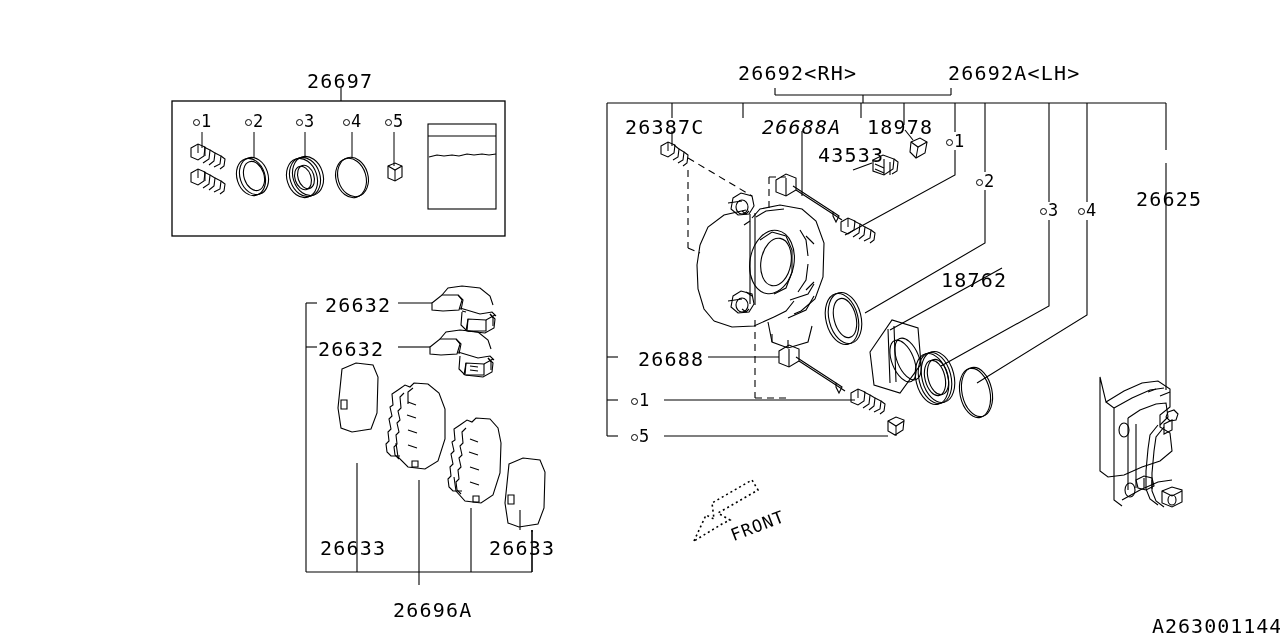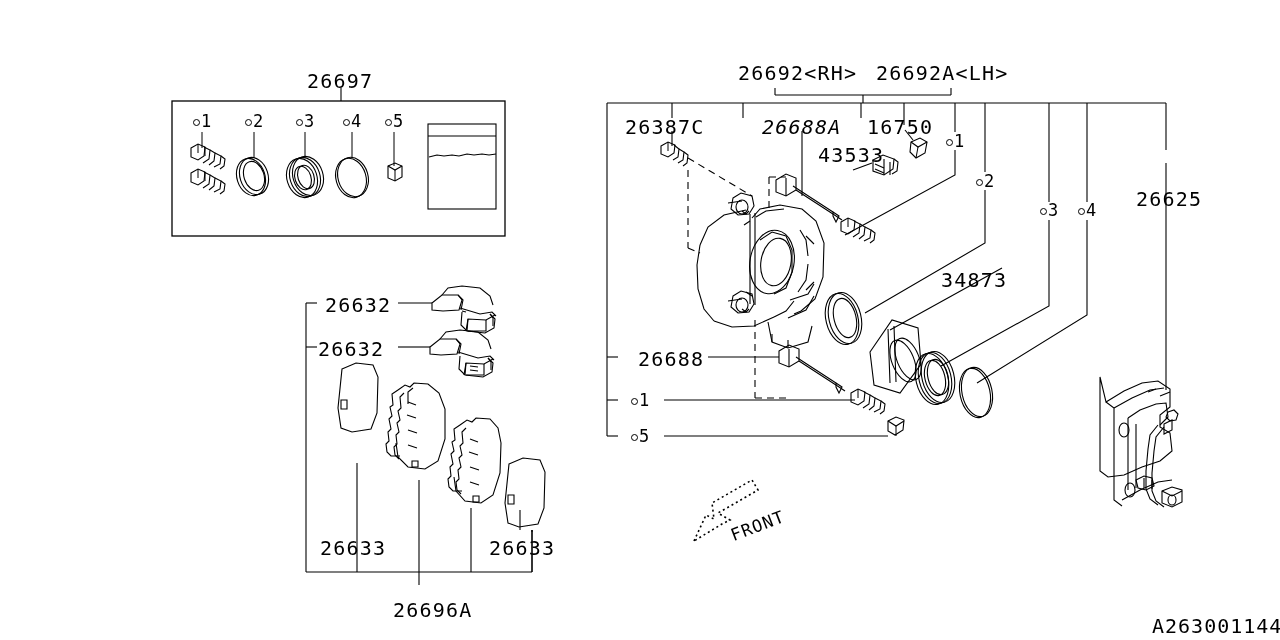--- a/index.html
+++ b/index.html
@@ -421,28 +421,28 @@
   <div class="marker" style="left:343px;top:113px;"><span class="dot"></span><span>4</span></div>
   <div class="marker" style="left:385px;top:113px;"><span class="dot"></span><span>5</span></div>
 
   <div class="lbl" style="left:325px;top:295px;">26632</div>
   <div class="lbl" style="left:318px;top:339px;">26632</div>
   <div class="lbl" style="left:320px;top:538px;">26633</div>
   <div class="lbl" style="left:489px;top:538px;">26633</div>
   <div class="lbl" style="left:393px;top:588px;margin-top:12px;">26696A</div>
 
   <div class="lbl" style="left:738px;top:63px;">26692&lt;RH&gt;</div>
-  <div class="lbl" style="left:876px;top:63px;text-align:center;">26692A&lt;LH&gt;</div>
+  <div class="lbl" style="left:948px;top:63px;text-align:center;">26692A&lt;LH&gt;</div>
 
   <div class="lbl" style="left:625px;top:117px;">26387C</div>
   <div class="lbl" style="left:762px;top:117px;font-style:italic;">26688A</div>
   <div class="lbl" style="left:818px;top:145px;">43533</div>
-  <div class="lbl" style="left:867px;top:117px;">16750</div>
+  <div class="lbl" style="left:867px;top:117px;">18978</div>
   <div class="lbl" style="left:638px;top:349px;">26688</div>
-  <div class="lbl" style="left:941px;top:270px;">34873</div>
+  <div class="lbl" style="left:941px;top:270px;">18762</div>
   <div class="lbl" style="left:1136px;top:149px;margin-top:40px;">26625</div>
 
   <div class="marker" style="left:946px;top:133px;"><span class="dot"></span><span>1</span></div>
   <div class="marker" style="left:976px;top:173px;"><span class="dot"></span><span>2</span></div>
   <div class="marker" style="left:1040px;top:202px;"><span class="dot"></span><span>3</span></div>
   <div class="marker" style="left:1078px;top:202px;"><span class="dot"></span><span>4</span></div>
   <div class="marker" style="left:631px;top:392px;"><span class="dot"></span><span>1</span></div>
   <div class="marker" style="left:631px;top:428px;"><span class="dot"></span><span>5</span></div>
 
   <div class="frontword" style="left:735px;top:525px;">FRONT</div>

